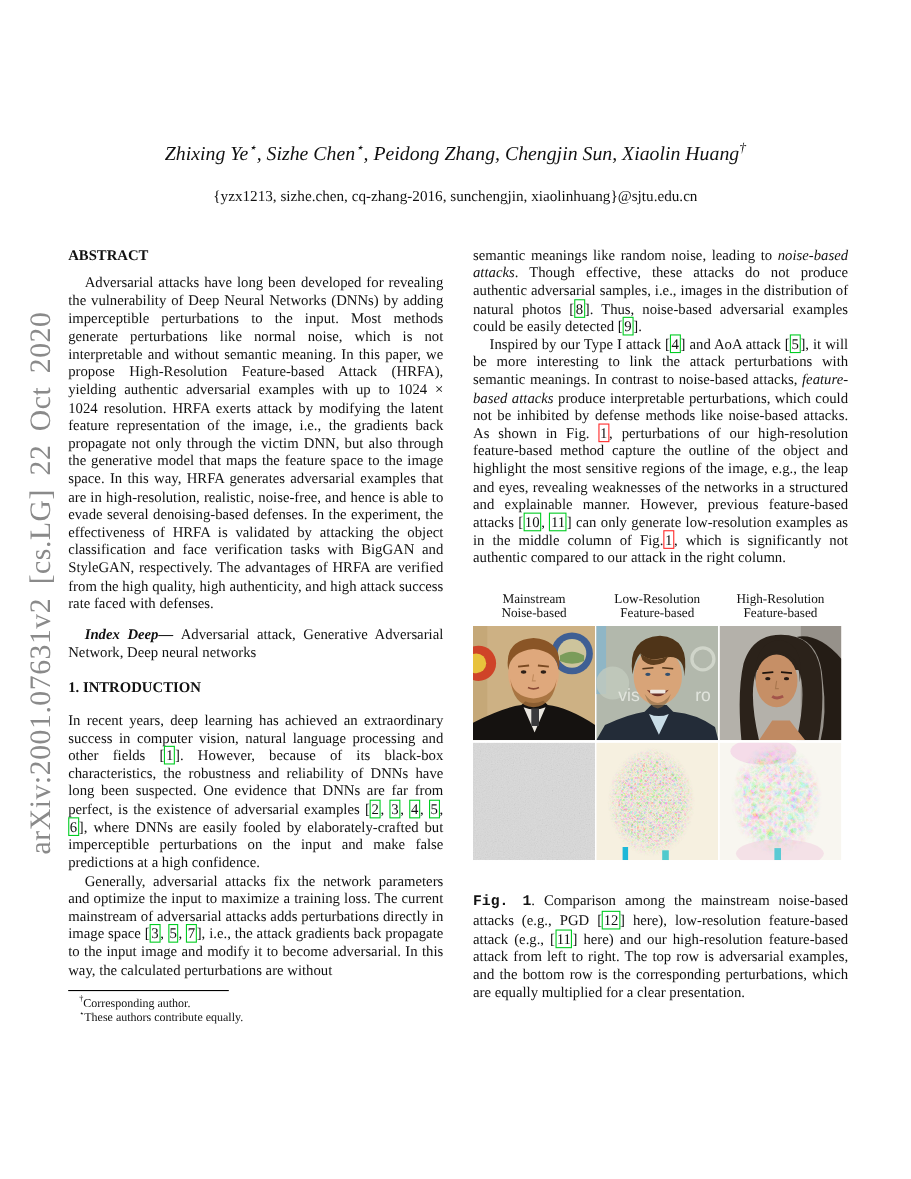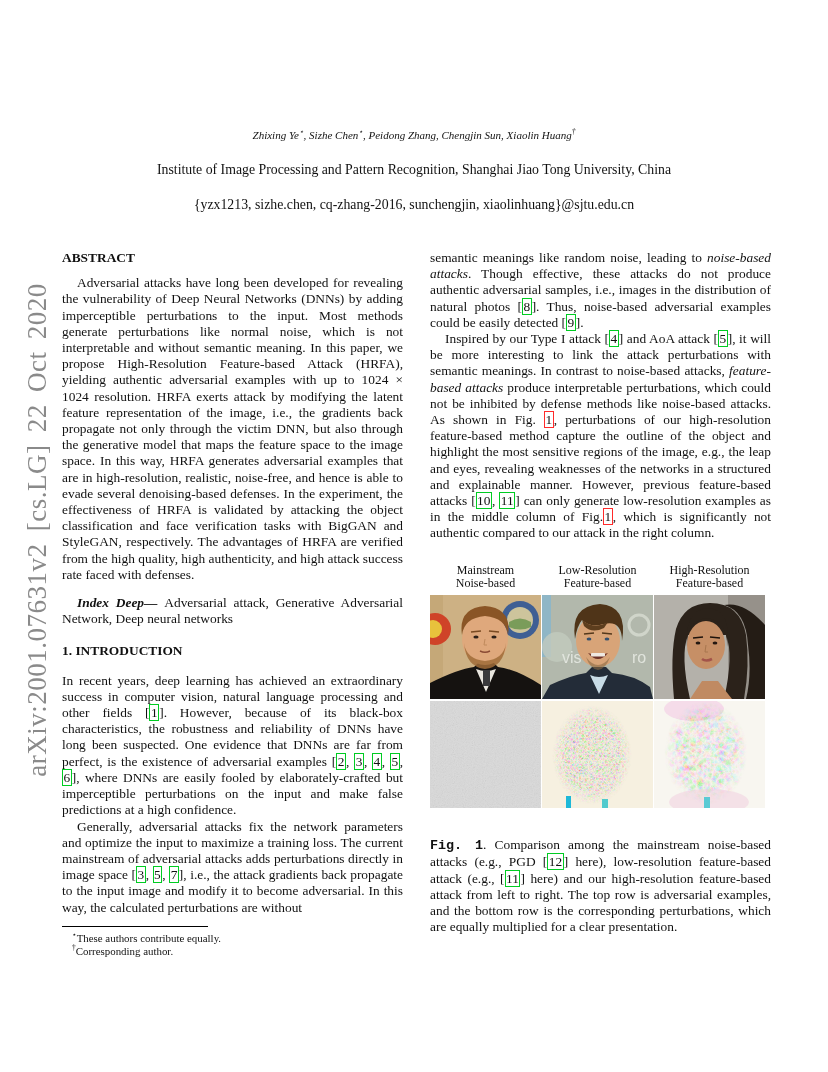--- a/index.html
+++ b/index.html
@@ -19,21 +19,21 @@
   .arxiv-strip{
     position:absolute;left:37px;top:530px;
     transform:translate(-50%,-50%) rotate(-90deg);
     white-space:nowrap;
     font-size:27px;color:var(--arxiv-color);
     word-spacing:5px;letter-spacing:0.5px;
   }
   
   .header{text-align:center;padding-top:129px;}
   .title{font-size:14.8px;font-weight:bold;letter-spacing:0.2px;margin-bottom:21px;}
-  .authors{font-size:11px;font-style:italic;margin-bottom:21px;}
+  .authors{font-size:18px;font-style:italic;margin-bottom:21px;}
   .affil{font-size:13.8px;margin-bottom:3px;}
   .emails{font-size:13.8px;margin-top:19px;}
   
   .cols{display:flex;gap:27px;padding:37px 59px 0 62px;align-items:flex-start;}
   .col{
     width:341px;flex:0 0 341px;
     font-size:13.4px;line-height:16.2px;
     text-align:justify;hyphens:auto;-webkit-hyphens:auto;
   }
   .sec-head{font-size:13.4px;font-weight:bold;margin-bottom:9px;}
@@ -66,37 +66,36 @@
 </style>
 </head>
 <body>
 
 <div class="page">
 
   <div class="arxiv-strip">arXiv:2001.07631v2 [cs.LG] 22 Oct 2020</div>
 
   <div class="header">
     <div class="authors"><span class="seg-p">Zhixing Ye</span><span class="seg-sup">⋆</span><span class="seg-p">, Sizhe Chen</span><span class="seg-sup">⋆</span><span class="seg-p">, Peidong Zhang, Chengjin Sun, Xiaolin Huang</span><span class="seg-sup">†</span></div>
-    <div class="affil">Institute of Image Processing and Pattern Recognition, Shanghai Jiao Tong University, China</div>
     <div class="emails">{yzx1213, sizhe.chen, cq-zhang-2016, sunchengjin, xiaolinhuang}@sjtu.edu.cn</div>
   </div>
 
   <div class="cols">
 
     <div class="col">
       <div class="sec-head">ABSTRACT</div>
       <p class="indent">Adversarial attacks have long been developed for revealing the vulnerability of Deep Neural Networks (DNNs) by adding imperceptible perturbations to the input. Most methods generate perturbations like normal noise, which is not interpretable and without semantic meaning. In this paper, we propose High-Resolution Feature-based Attack (HRFA), yielding authentic adversarial examples with up to 1024 × 1024 resolution. HRFA exerts attack by modifying the latent feature representation of the image, i.e., the gradients back propagate not only through the victim DNN, but also through the generative model that maps the feature space to the image space. In this way, HRFA generates adversarial examples that are in high-resolution, realistic, noise-free, and hence is able to evade several denoising-based defenses. In the experiment, the effectiveness of HRFA is validated by attacking the object classification and face verification tasks with BigGAN and StyleGAN, respectively. The advantages of HRFA are verified from the high quality, high authenticity, and high attack success rate faced with defenses.</p>
       <p class="indent terms"><span class="seg-bi">Index Deep— </span><span class="seg-p">Adversarial attack, Generative Adversarial Network, Deep neural networks</span></p>
       <div class="sec-head intro-head">1. INTRODUCTION</div>
       <p class="noindent"><span class="seg-p">In recent years, deep learning has achieved an extraordinary success in computer vision, natural language processing and other fields [</span><span class="seg-cite">1</span><span class="seg-p">]. However, because of its black-box characteristics, the robustness and reliability of DNNs have long been suspected. One evidence that DNNs are far from perfect, is the existence of adversarial examples [</span><span class="seg-cite">2</span><span class="seg-p">, </span><span class="seg-cite">3</span><span class="seg-p">, </span><span class="seg-cite">4</span><span class="seg-p">, </span><span class="seg-cite">5</span><span class="seg-p">, </span><span class="seg-cite">6</span><span class="seg-p">], where DNNs are easily fooled by elaborately-crafted but imperceptible perturbations on the input and make false predictions at a high confidence.</span></p>
       <p class="indent"><span class="seg-p">Generally, adversarial attacks fix the network parameters and optimize the input to maximize a training loss. The current mainstream of adversarial attacks adds perturbations directly in image space [</span><span class="seg-cite">3</span><span class="seg-p">, </span><span class="seg-cite">5</span><span class="seg-p">, </span><span class="seg-cite">7</span><span class="seg-p">], i.e., the attack gradients back propagate to the input image and modify it to become adversarial. In this way, the calculated perturbations are without</span></p>
       <div class="footnote">
         <div class="fn-rule"></div>
+        <div class="fn-line"><span class="seg-sup">†</span><span class="seg-p">Corresponding author.</span></div>
         <div class="fn-line"><span class="seg-sup">⋆</span><span class="seg-p">These authors contribute equally.</span></div>
-        <div class="fn-line"><span class="seg-sup">†</span><span class="seg-p">Corresponding author.</span></div>
       </div>
     </div>
 
     <div class="col">
       <p class="noindent"><span class="seg-p">semantic meanings like random noise, leading to </span><span class="seg-i">noise-based attacks</span><span class="seg-p">. Though effective, these attacks do not produce authentic adversarial samples, i.e., images in the distribution of natural photos [</span><span class="seg-cite">8</span><span class="seg-p">]. Thus, noise-based adversarial examples could be easily detected [</span><span class="seg-cite">9</span><span class="seg-p">].</span></p>
       <p class="indent"><span class="seg-p">Inspired by our Type I attack [</span><span class="seg-cite">4</span><span class="seg-p">] and AoA attack [</span><span class="seg-cite">5</span><span class="seg-p">], it will be more interesting to link the attack perturbations with semantic meanings. In contrast to noise-based attacks, </span><span class="seg-i">feature-based attacks</span><span class="seg-p"> produce interpretable perturbations, which could not be inhibited by defense methods like noise-based attacks. As shown in Fig. </span><span class="seg-ref">1</span><span class="seg-p">, perturbations of our high-resolution feature-based method capture the outline of the object and highlight the most sensitive regions of the image, e.g., the leap and eyes, revealing weaknesses of the networks in a structured and explainable manner. However, previous feature-based attacks [</span><span class="seg-cite">10</span><span class="seg-p">, </span><span class="seg-cite">11</span><span class="seg-p">] can only generate low-resolution examples as in the middle column of Fig.</span><span class="seg-ref">1</span><span class="seg-p">, which is significantly not authentic compared to our attack in the right column.</span></p>
 
       <div class="figure">
         <div class="fig-labels">
           <div class="fig-label">

